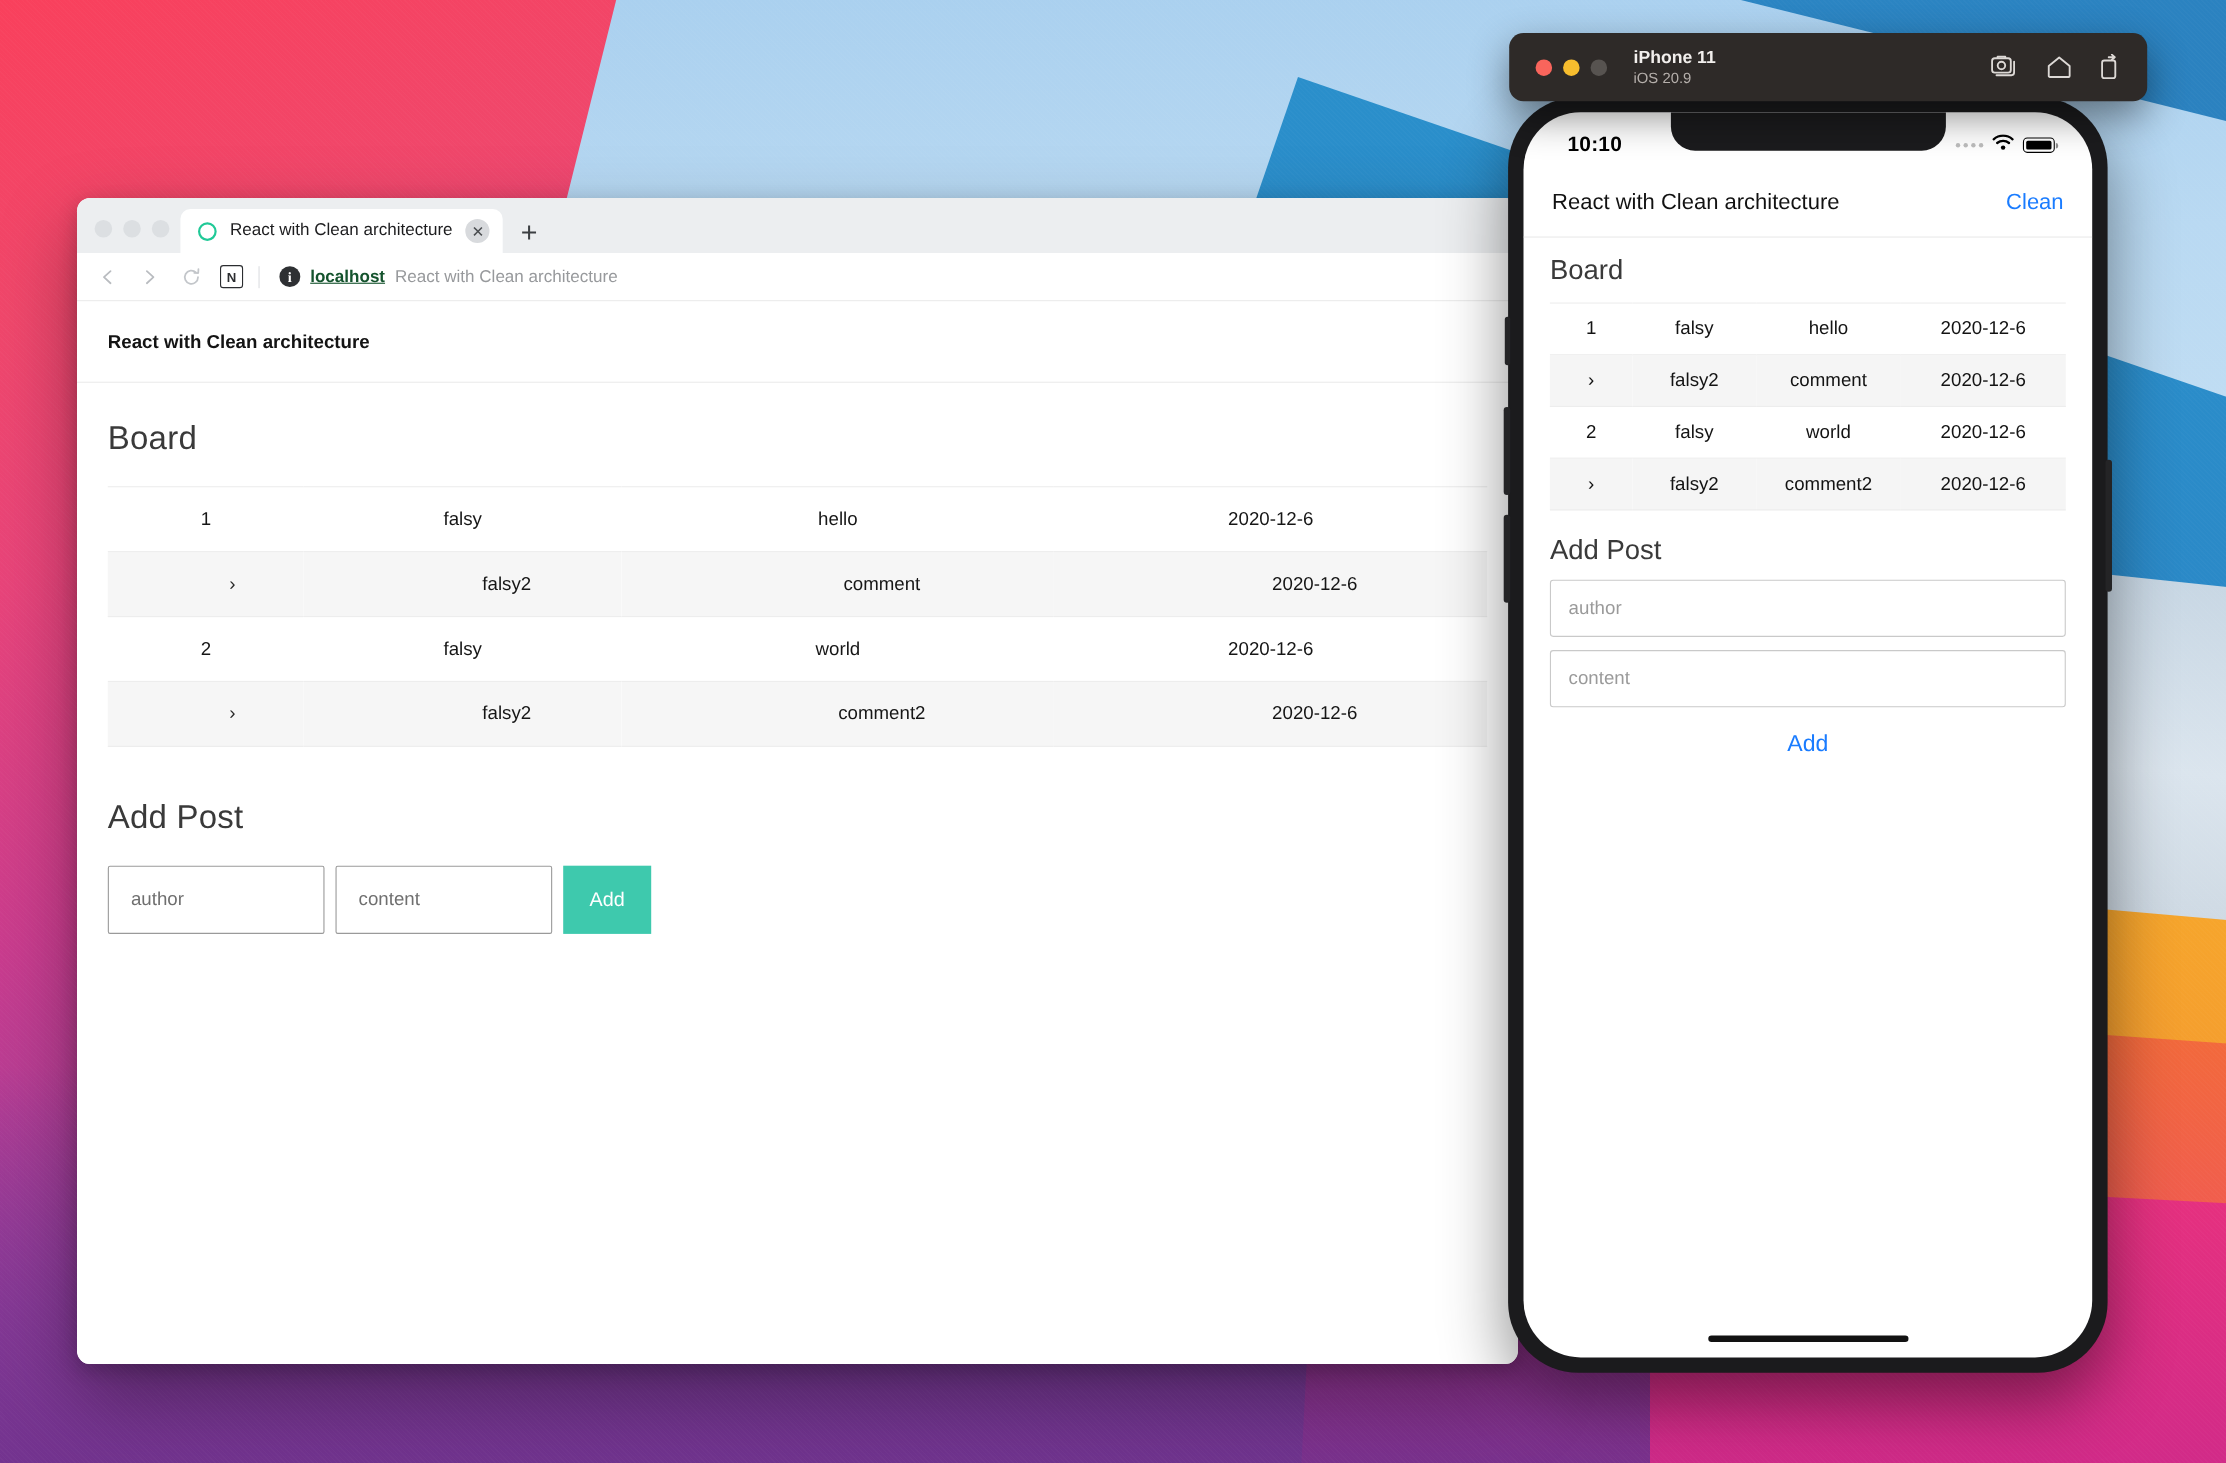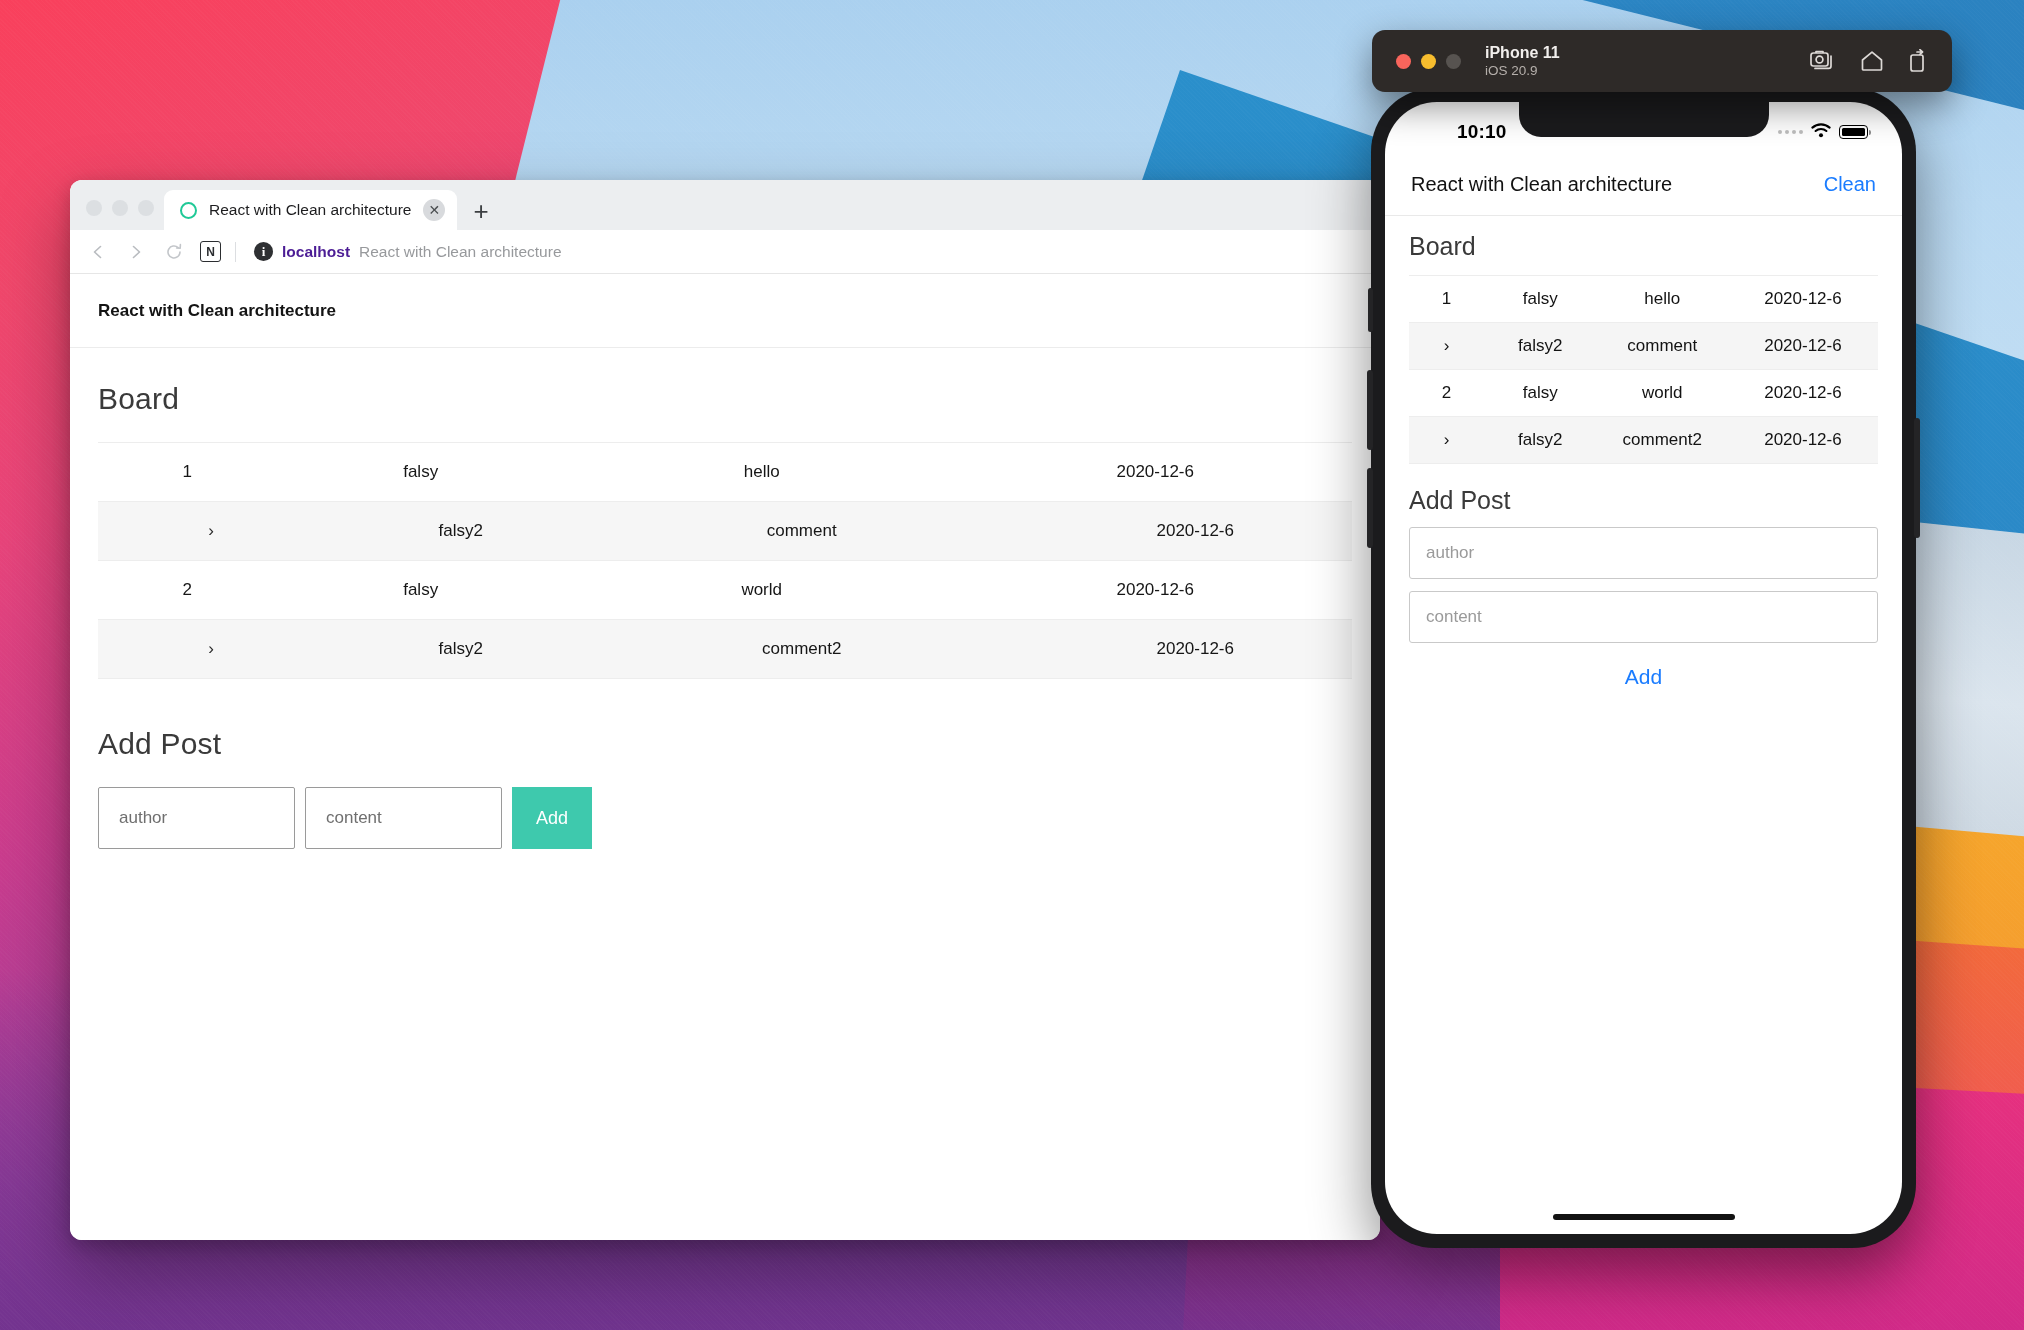--- a/index.html
+++ b/index.html
@@ -144,21 +144,21 @@
     width: 21px; height: 21px; border: 1.6px solid #2b2d30; border-radius: 3px;
     display: flex; align-items: center; justify-content: center;
     font-size: 12px; font-weight: 600; color: #2b2d30;
   }
   .url-area { display: flex; align-items: center; gap: 9px; margin-left: 4px; }
   .info-icon {
     width: 19px; height: 19px; border-radius: 50%; background: #2e3033; color: #fff;
     display: flex; align-items: center; justify-content: center;
     font-size: 13px; font-weight: 700; font-family: "Liberation Serif", serif;
   }
-  .url-host { font-size: 15.5px; color: #4c1d95; font-weight: 600; }
+  .url-host { font-size: 15.5px; color: #14532d; font-weight: 600; text-decoration: underline; }
   .url-title { font-size: 15.5px; color: #97999c; }
 
   .browser-page { background: #fff; height: calc(100% - 94px); overflow: hidden; }
   .page-appbar {
     height: 74px; display: flex; align-items: center;
     padding: 0 28px;
     border-bottom: 1px solid #ececec;
   }
   .page-appbar-title { font-size: 17px; font-weight: 700; color: #141414; }
 
@@ -250,21 +250,21 @@
   .sb-volup  { left: -4px; top: 282px; width: 6px; height: 80px; }
   .sb-voldn  { left: -4px; top: 380px; width: 6px; height: 80px; }
   .sb-power  { right: -4px; top: 330px; width: 6px; height: 120px; }
 
   .status-bar {
     height: 52px;
     display: flex; align-items: center; justify-content: space-between;
     padding: 8px 34px 0 40px;
     position: relative; z-index: 6;
   }
-  .status-time { font-size: 19px; font-weight: 600; color: #000; letter-spacing: .2px; margin-left: 32px; }
+  .status-time { font-size: 19px; font-weight: 600; color: #000; letter-spacing: .2px; }
   .status-right { display: flex; align-items: center; gap: 8px; }
   .sig-dots { display: flex; gap: 3px; align-items: flex-end; }
   .sig-dots i { width: 4px; height: 4px; border-radius: 50%; background: #bdbdbd; display: block; }
   .battery {
     width: 29px; height: 14px; border: 1.6px solid #000; border-radius: 4px;
     padding: 1.6px; position: relative;
   }
   .battery::after {
     content: ''; position: absolute; right: -4px; top: 4px;
     width: 2px; height: 5px; background: rgba(0,0,0,.45); border-radius: 0 2px 2px 0;

